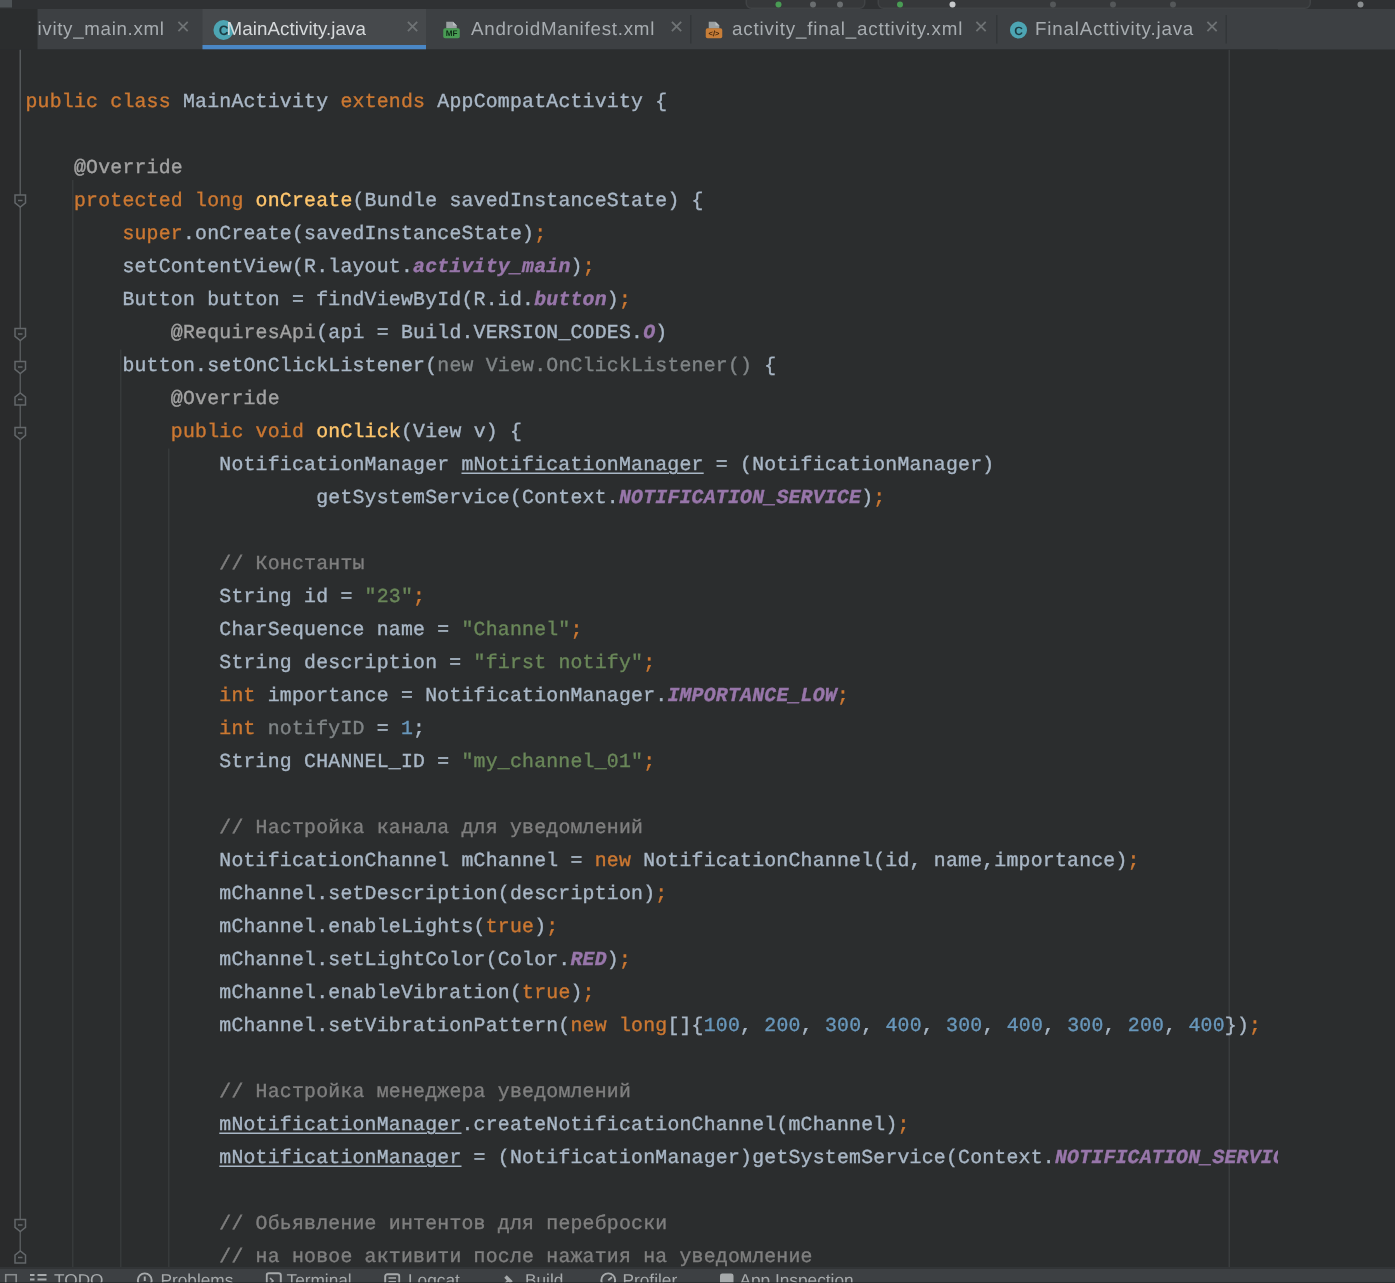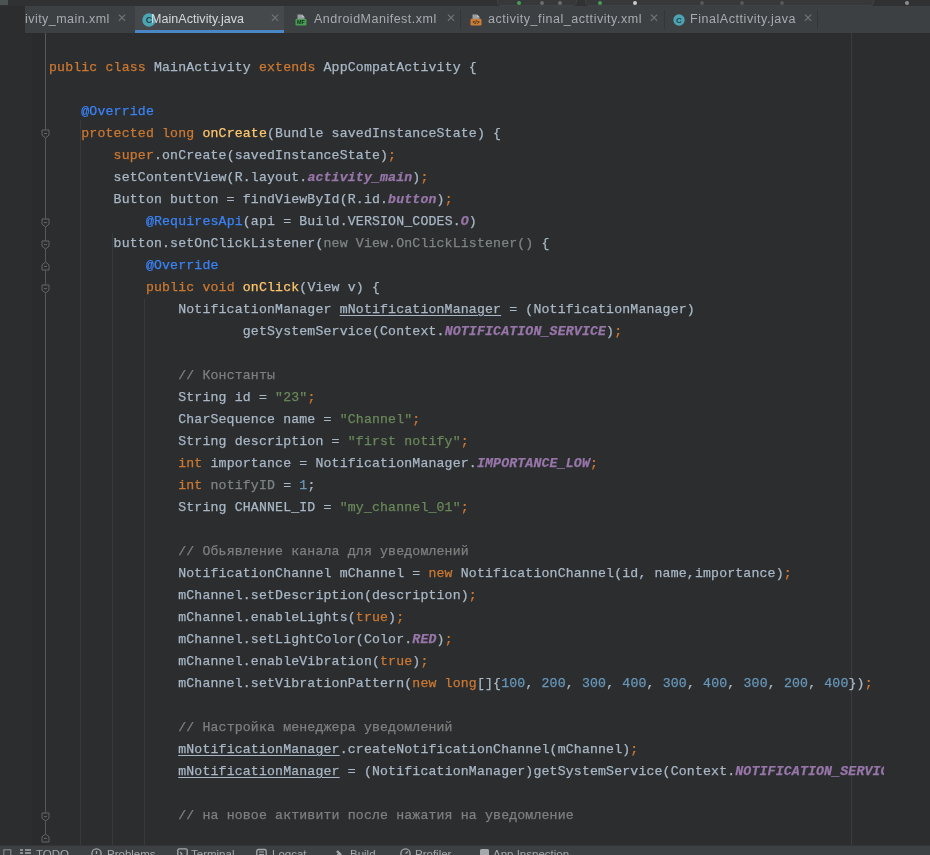--- a/index.html
+++ b/index.html
@@ -10,30 +10,30 @@
 .dot{position:absolute;top:1px;width:4px;height:4px;border-radius:2px;}
 
 #tabbar{position:absolute;left:0;top:6px;width:930px;height:27px;background:#3d4043;margin-left:25px;}
 .tab{position:absolute;top:0;height:27px;}
 .tab .lbl{position:absolute;top:0;height:27px;line-height:26px;font-size:12.5px;color:#a7acb0;white-space:pre;}
 .tab .x{position:absolute;top:0;height:27px;line-height:25px;font-size:12px;color:#6f7375;}
 #tabsel{position:absolute;left:110px;top:0;width:149px;height:27px;background:#46494c;}
 #tabunderline{position:absolute;left:110px;top:24px;width:149px;height:3px;background:#4a87c6;}
 .tsep{position:absolute;top:4px;width:1px;height:19px;background:#333639;}
 
-#editor{position:absolute;left:0;top:33px;width:852px;height:812px;background:#2b2d2e;overflow:hidden;margin-left:32px;}
+#editor{position:absolute;left:0;top:33px;width:852px;height:812px;background:#2b2d2e;overflow:hidden;}
 .vline{position:absolute;width:1px;background:#373a3b;}
 #foldline{position:absolute;left:13px;top:0;width:1px;height:807px;background:#55595b;}
 #marginline{position:absolute;left:819px;top:0;width:1px;height:812px;background:#3a3d3e;}
 #code{position:absolute;left:17px;top:24px;font-family:"Liberation Mono",monospace;
   font-size:13.2px;letter-spacing:0.16px;color:#a9b7c6;-webkit-text-stroke:0.25px;}
 .ln{height:22px;line-height:22px;white-space:pre;}
 .k{color:#cc7832;}  
 .m{color:#ffc66d;}  
-.a{color:#3b82f6;}  
+.a{color:#a3a3a3;}  
 .s{color:#6a8759;}  
 .n{color:#6897bb;}  
 .c{color:#7f7f7f;}  
 .p{color:#9876aa;font-style:italic;font-weight:bold;} 
 .g{color:#7f8486;}  
 .u{text-decoration:underline;text-underline-offset:2px;}
 .sc{color:#cc7832;} 
 .fm{position:absolute;left:9px;}
 
 #statusbar{position:absolute;left:0;top:845px;width:930px;height:10px;background:#3d4043;border-top:1px solid #323436;box-sizing:border-box;padding-left:28px;}
@@ -126,32 +126,33 @@
 <div class="ln">                        getSystemService(Context.<span class="p">NOTIFICATION_SERVICE</span>)<span class="sc">;</span></div>
 <div class="ln">&nbsp;</div>
 <div class="ln">                <span class="c">// Константы</span></div>
 <div class="ln">                String id = <span class="s">"23"</span><span class="sc">;</span></div>
 <div class="ln">                CharSequence name = <span class="s">"Channel"</span><span class="sc">;</span></div>
 <div class="ln">                String description = <span class="s">"first notify"</span><span class="sc">;</span></div>
 <div class="ln">                <span class="k">int </span>importance = NotificationManager.<span class="p">IMPORTANCE_LOW</span><span class="sc">;</span></div>
 <div class="ln">                <span class="k">int </span><span class="g">notifyID</span> = <span class="n">1</span>;</div>
 <div class="ln">                String CHANNEL_ID = <span class="s">"my_channel_01"</span><span class="sc">;</span></div>
 <div class="ln">&nbsp;</div>
-<div class="ln">                <span class="c">// Обьявление канала для уведомлений</span></div>
+<div class="ln">                <span class="c">// Настройка канала для уведомлений</span></div>
 <div class="ln">                NotificationChannel mChannel = <span class="k">new </span>NotificationChannel(id, name,importance)<span class="sc">;</span></div>
 <div class="ln">                mChannel.setDescription(description)<span class="sc">;</span></div>
 <div class="ln">                mChannel.enableLights(<span class="k">true</span>)<span class="sc">;</span></div>
 <div class="ln">                mChannel.setLightColor(Color.<span class="p">RED</span>)<span class="sc">;</span></div>
 <div class="ln">                mChannel.enableVibration(<span class="k">true</span>)<span class="sc">;</span></div>
 <div class="ln">                mChannel.setVibrationPattern(<span class="k">new long</span>[]{<span class="n">100</span>, <span class="n">200</span>, <span class="n">300</span>, <span class="n">400</span>, <span class="n">300</span>, <span class="n">400</span>, <span class="n">300</span>, <span class="n">200</span>, <span class="n">400</span>})<span class="sc">;</span></div>
 <div class="ln">&nbsp;</div>
 <div class="ln">                <span class="c">// Настройка менеджера уведомлений</span></div>
 <div class="ln">                <span class="u">mNotificationManager</span>.createNotificationChannel(mChannel)<span class="sc">;</span></div>
 <div class="ln">                <span class="u">mNotificationManager</span> = (NotificationManager)getSystemService(Context.<span class="p">NOTIFICATION_SERVICE</span>)<span class="sc">;</span></div>
 <div class="ln">&nbsp;</div>
+<div class="ln">                <span class="c">// Обьявление интентов для переброски</span></div>
 <div class="ln">                <span class="c">// на новое активити после нажатия на уведомление</span></div>
     </div>
     <svg class="fm" style="top:96px;" width="9" height="10" viewBox="0 0 9 10">
         <path d="M1,1 h7 v5.2 L4.5,9 L1,6.2 Z" fill="#2b2d2e" stroke="#63676a" stroke-width="1"></path>
         <path d="M3,4.6 h3" stroke="#63676a" stroke-width="1"></path>
       </svg>
     <svg class="fm" style="top:185px;" width="9" height="10" viewBox="0 0 9 10">
         <path d="M1,1 h7 v5.2 L4.5,9 L1,6.2 Z" fill="#2b2d2e" stroke="#63676a" stroke-width="1"></path>
         <path d="M3,4.6 h3" stroke="#63676a" stroke-width="1"></path>
       </svg>

